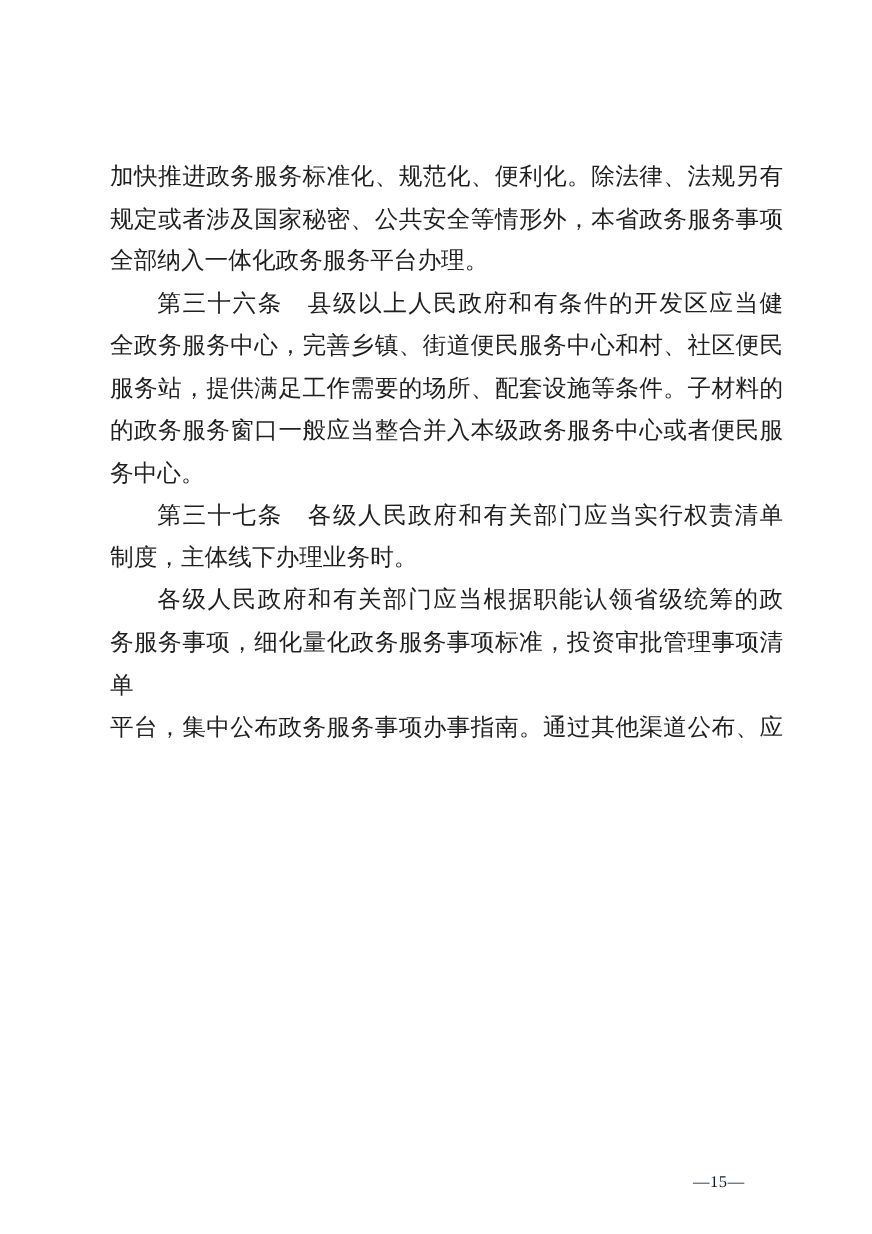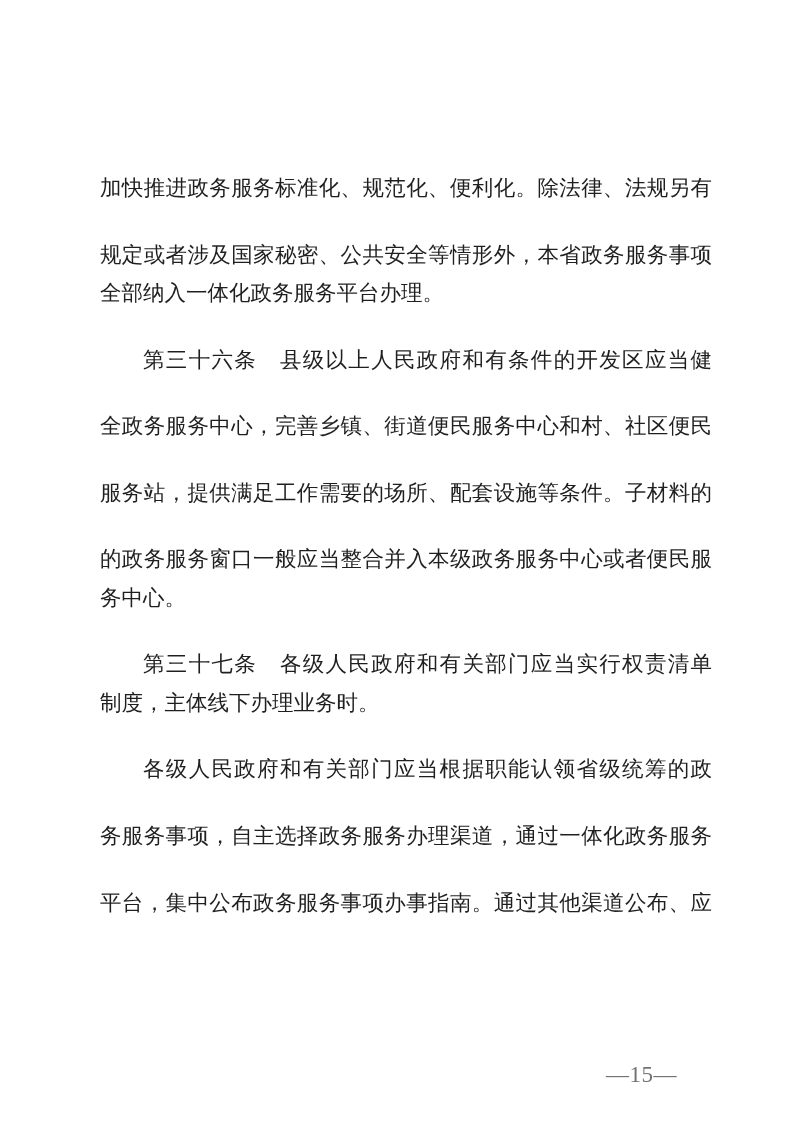--- a/index.html
+++ b/index.html
@@ -28,36 +28,35 @@
   .para {
     margin: 0;
     padding: 0;
   }
   .line {
     text-align: justify;
     text-justify: inter-character;
   }
   .line.fill {
     text-align-last: justify;
-    margin-top: 28px;
   }
   .para.indent .line:first-child {
     text-indent: 43px;
   }
   .art {
     font-weight: 400;
   }
   .page-number {
     position: absolute;
     top: 1063px;
     right: 116px;
-    font-size: 23px;
+    font-size: 15px;
     line-height: 24px;
     letter-spacing: 0.5px;
-    color: #737373;
+    color: #0f172a;
   }
 </style>
 </head>
 <body>
 
 <div class="page">
   <div class="content" id="doc-body">
       <div class="para">
         <div class="line fill">加快推进政务服务标准化、规范化、便利化。除法律、法规另有</div>
         <div class="line fill">规定或者涉及国家秘密、公共安全等情形外，本省政务服务事项</div>
@@ -69,18 +68,18 @@
         <div class="line fill">服务站，提供满足工作需要的场所、配套设施等条件。子材料的</div>
         <div class="line fill">的政务服务窗口一般应当整合并入本级政务服务中心或者便民服</div>
         <div class="line">务中心。</div>
       </div>
       <div class="para indent">
         <div class="line fill"><span class="art">第三十七条</span><span>　各级人民政府和有关部门应当实行权责清单</span></div>
         <div class="line">制度，主体线下办理业务时。</div>
       </div>
       <div class="para indent">
         <div class="line fill">各级人民政府和有关部门应当根据职能认领省级统筹的政</div>
-        <div class="line fill">务服务事项，自主选择政务服务办理渠道，通过一体化政务服务</div>
+        <div class="line fill">务服务事项，细化量化政务服务事项标准，投资审批管理事项清单</div>
         <div class="line fill">平台，集中公布政务服务事项办事指南。通过其他渠道公布、应</div>
       </div>
     </div>
   <div class="page-number">—15—</div>
 </div>
 
 </body></html>

